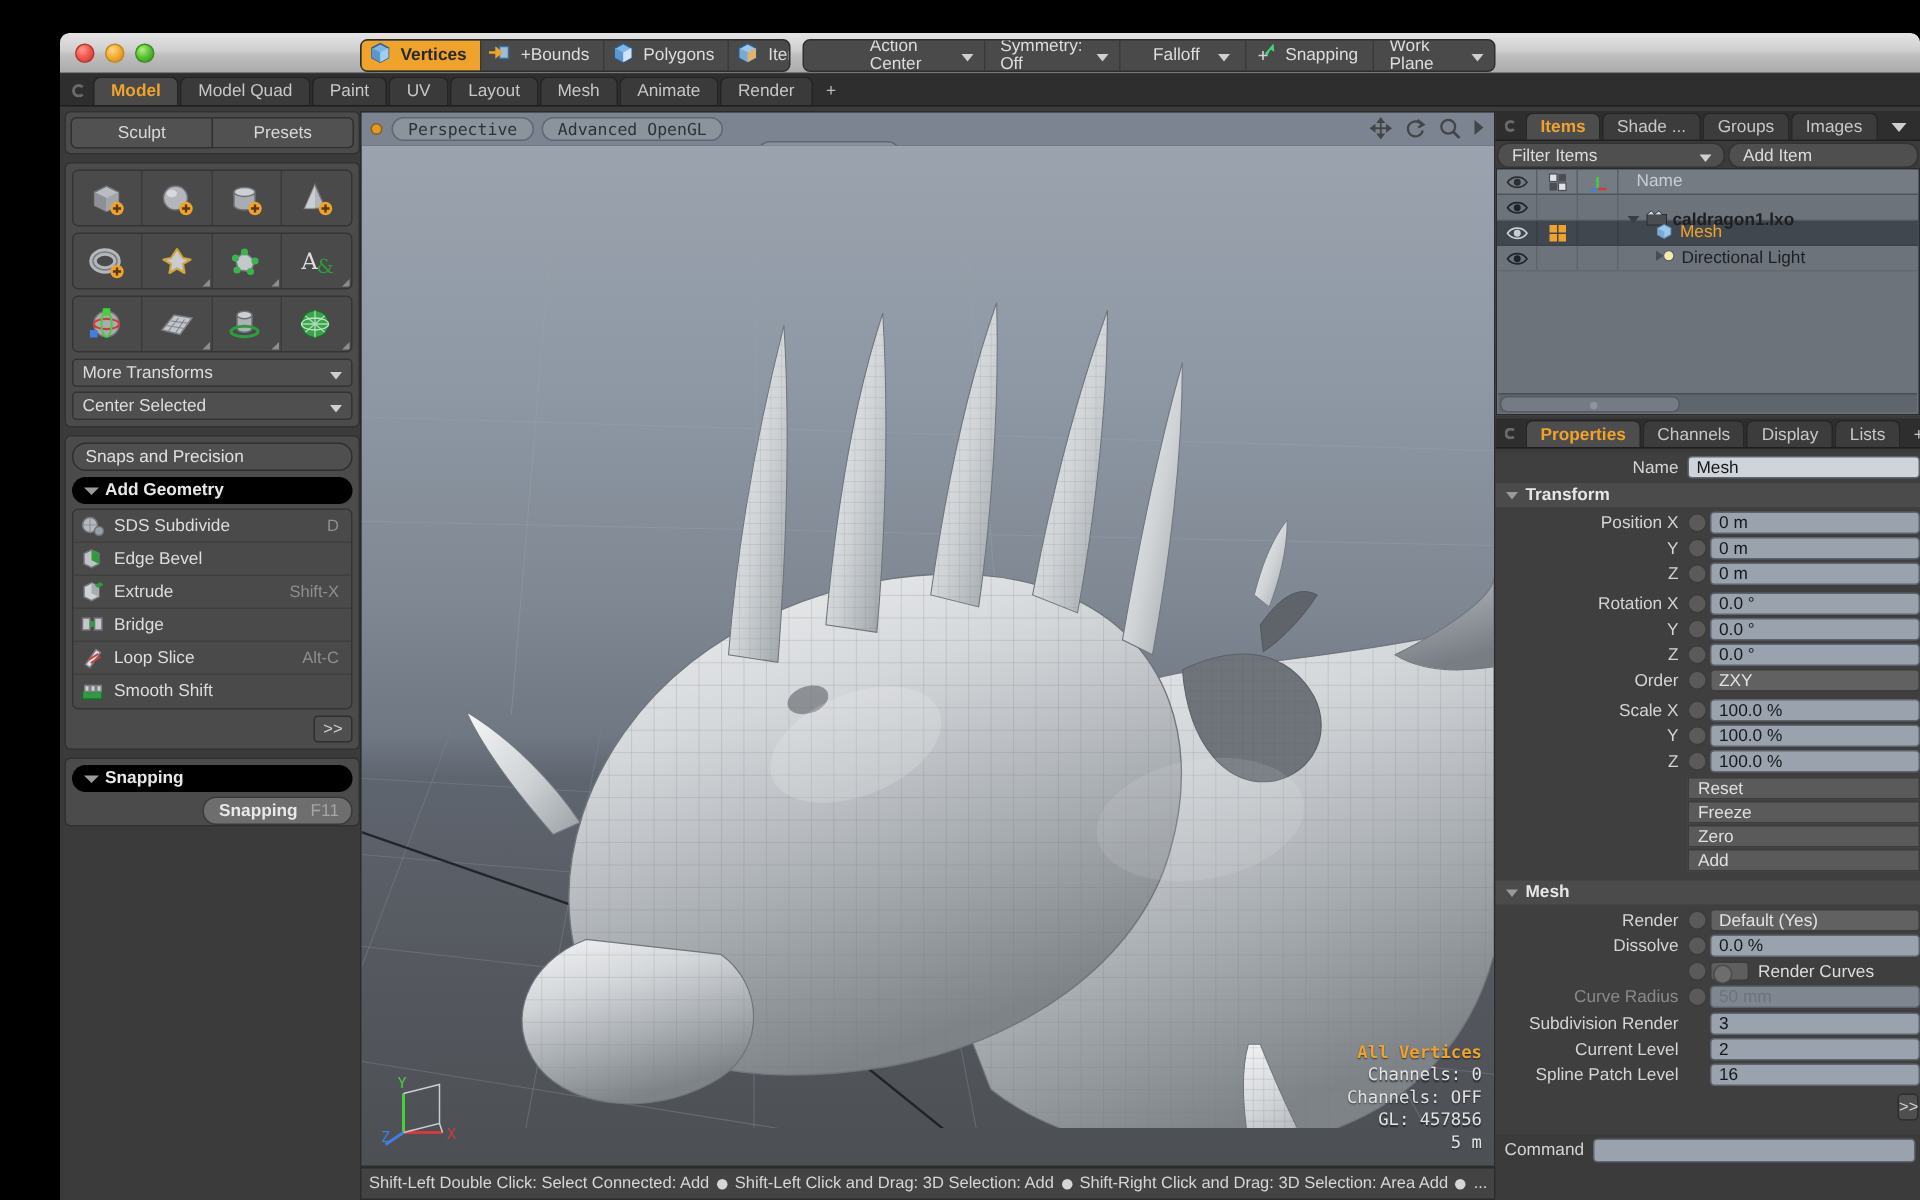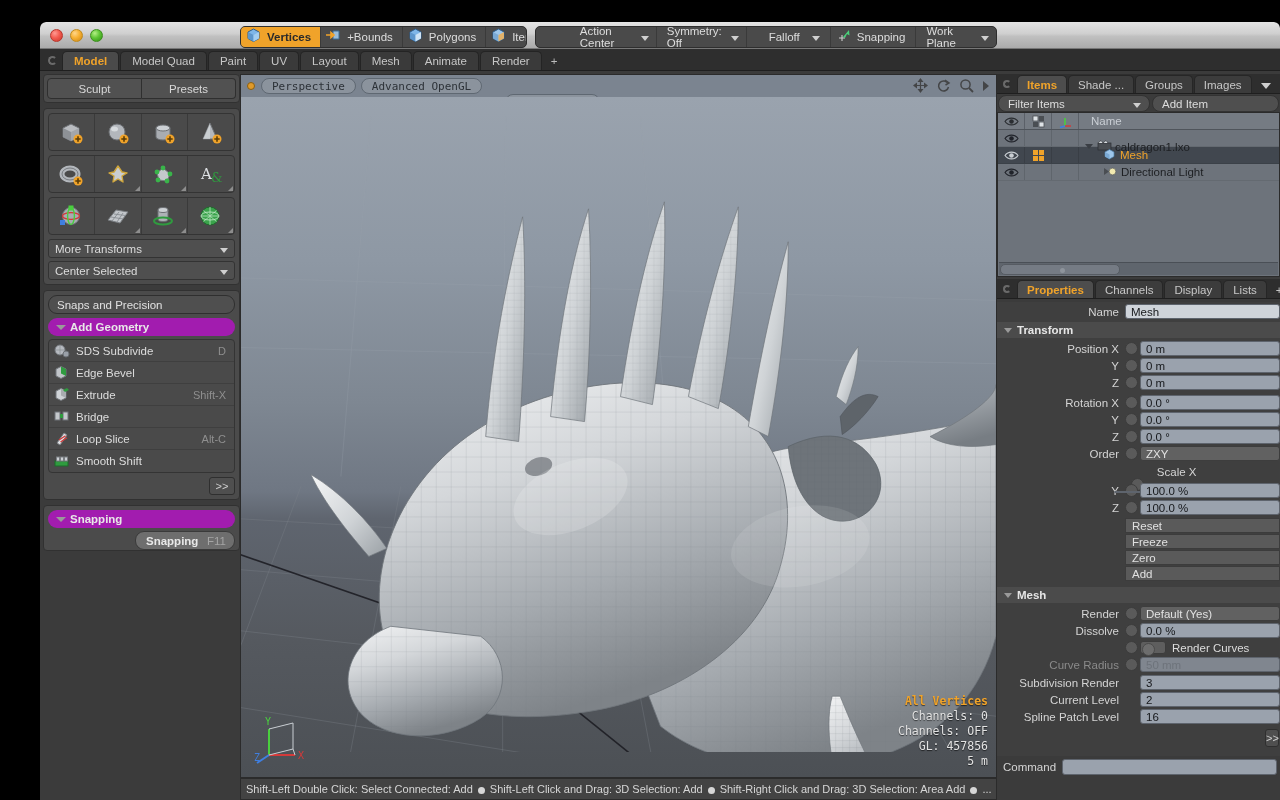--- a/index.html
+++ b/index.html
@@ -106,21 +106,21 @@
     border-top: 5px solid #cfcfcf;
   }
   .pillbtn {
     height: 19px; line-height: 19px; font-size: 11.5px; color: #e0e0e0;
     background: #4f4f4f; border: 1px solid #2f2f2f; border-radius: 9px;
     padding-left: 8px; margin-bottom: 4px; cursor: default;
   }
   .grouphdr {
     position: relative; height: 18px; line-height: 18px;
     font-size: 11.5px; font-weight: bold; color: #e8e8e8;
-    background: #a21caf; border-radius: 9px; padding-left: 22px;
+    background: #000000; border-radius: 9px; padding-left: 22px;
     margin-bottom: 3px; cursor: default;
   }
   .grouphdr::before {
     content: ''; position: absolute; left: 8px; top: 7px;
     border-left: 5px solid transparent; border-right: 5px solid transparent;
     border-top: 5px solid #9a9a9a;
   }
   .toollist { background: #4a4a4a; border: 1px solid #343434; border-radius: 4px; overflow: hidden; }
   .toolrow {
     position: relative; display: flex; align-items: center;
@@ -224,21 +224,21 @@
 
   #itemtree { background: #6d737b; border: 1px solid #2b2b2b; height: 165px; position: relative; overflow: hidden; }
   .ithdr { display: flex; height: 17px; background: #757b83; border-bottom: 1px solid #4f545b; align-items: center; }
   .ithcell { width: 27px; display: flex; align-items: center; justify-content: center; border-right: 1px solid #5b6068; height: 100%; }
   .ithname { flex: 1; font-size: 11.5px; color: #c9ced4; padding-left: 12px; }
   .itrow { display: flex; height: 17px; align-items: center; border-bottom: 1px solid rgba(0,0,0,.08); cursor: default; }
   .itrow.sel { background: #41474f; }
   .itcell { width: 27px; display: flex; align-items: center; justify-content: center; height: 100%; border-right: 1px solid rgba(0,0,0,.12); }
   .itname { flex: 1; display: flex; align-items: center; font-size: 11.5px; color: #1d1f22; }
   .itrow.sel .itname { color: #f0a32a; }
-  .itname.bold { font-weight: normal; margin-top: 17px; }
+  .itname.bold { font-weight: bold; margin-top: 17px; }
   .disc {
     border-left: 4px solid transparent; border-right: 4px solid transparent;
     border-top: 5px solid #3a3e44; margin-right: 4px;
   }
   #itscroll { position: absolute; left: 1px; right: 1px; bottom: 1px; height: 13px; background: #5f656d; border-top: 1px solid #4a4f56; }
   #itscroll .thumb { width: 120px; height: 11px; margin: 1px; background: #757b84; border: 1px solid #565b62; border-radius: 5px; position: relative; }
   #itscroll .thumb::after { content:''; position:absolute; left:50%; top:3px; width:5px; height:5px; border-radius:50%; background:#8e949c; }
   .prow { display: flex; align-items: center; height: 15px; margin-bottom: 2px; }
   .plabel { width: 128px; text-align: right; padding-right: 6px; font-size: 11.5px; color: #d4d4d4; white-space: nowrap; }
   .plabel.dim { color: #8a8a8a; }
@@ -972,21 +972,21 @@
               <div class="plabel">Z</div>
               <div class="pknob"></div>
               <div class="pfield">0.0 °</div>
             </div>
             <div class="prow">
               <div class="plabel">Order</div>
               <div class="pknob"></div>
               <div class="pfield grey">ZXY</div>
             </div>
 
-            <div class="prow" style="margin-top:5px;flex-direction:column;">
+            <div class="prow" style="margin-top:5px;">
               <div class="plabel">Scale X</div>
               <div class="pknob"></div>
               <div class="pfield">100.0 %</div>
             </div>
             <div class="prow">
               <div class="plabel">Y</div>
               <div class="pknob"></div>
               <div class="pfield">100.0 %</div>
             </div>
             <div class="prow">

